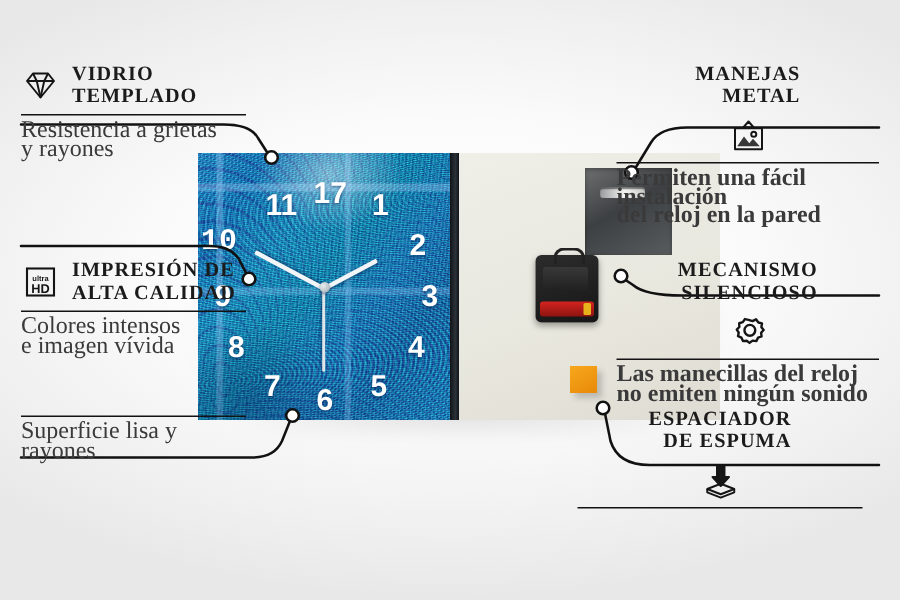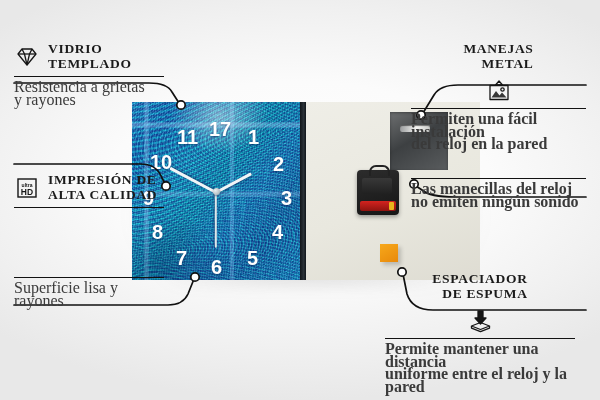--- a/index.html
+++ b/index.html
@@ -129,21 +129,21 @@
       <span class="num" style="left:77px;top:17px;">17</span>
       <span class="num" style="left:116px;top:25px;">1</span>
       <span class="num" style="left:141px;top:52px;">2</span>
       <span class="num" style="left:149px;top:86px;">3</span>
       <span class="num" style="left:140px;top:120px;">4</span>
       <span class="num" style="left:115px;top:146px;">5</span>
       <span class="num" style="left:79px;top:155px;">6</span>
       <span class="num" style="left:44px;top:146px;">7</span>
       <span class="num" style="left:20px;top:120px;">8</span>
       <span class="num" style="left:11px;top:86px;">9</span>
-      <span class="num" style="left:18px;top:50px;">10</span>
+      <span class="num" style="left:2px;top:50px;font-family:Liberation Mono, monospace;">10</span>
       <span class="num" style="left:45px;top:25px;">11</span>
 
       <div class="hand" style="left:84px;top:89px;width:40px;height:3px;transform:rotate(-28deg);"></div>
       <div class="hand" style="left:84px;top:89px;width:52px;height:3px;transform:rotate(208deg);"></div>
       <div class="hand" style="left:84px;top:89.5px;width:55px;height:1.6px;transform:rotate(90deg);background:#dfe6ea;"></div>
       <div id="cap" style="left:80.5px;top:85.5px;"></div>
     </div>
 
     <div id="clockEdge"></div>
 
@@ -207,20 +207,22 @@
         <svg viewBox="0 0 26 24">
           <rect x="4" y="3" width="18" height="18" fill="none" stroke="#151515" stroke-width="1.4"></rect>
           <text x="13" y="11" font-family="Liberation Sans, sans-serif" font-size="5" font-weight="700" fill="#151515" text-anchor="middle">ultra</text>
           <text x="13" y="19" font-family="Liberation Sans, sans-serif" font-size="8.5" font-weight="700" fill="#151515" text-anchor="middle">HD</text>
         </svg>
       </span>
       <span class="title">IMPRESIÓN DE
 ALTA CALIDAD</span>
     </div>
     <div class="rule"></div>
+    <div class="desc">Colores intensos
+e imagen vívida</div>
   </div>
 
   <div class="callout left" style="left:14px;top:272px;width:150px;">
     <div class="rule"></div>
     <div class="desc">Superficie lisa y rayones</div>
   </div>
 
   <div class="callout right" style="right:14px;top:42px;width:175px;">
     <div class="head">
       <span class="title">MANEJAS
@@ -235,37 +237,47 @@
         </g>
           </svg>
       </span>
     </div>
     <div class="rule"></div>
     <div class="desc">Permiten una fácil instalación
 del reloj en la pared</div>
   </div>
 
   <div class="callout right" style="right:14px;top:173px;width:175px;">
+    <div class="head">
+      <span class="title">MECANISMO
+SILENCIOSO</span>
+      <span class="ico">
+        <svg viewBox="0 0 26 24">
+            <g fill="none" stroke="#151515" stroke-width="1.6" stroke-linejoin="round">
+          <path d="M13 3.2 L15.7 4.1 L18 2.9 L19.6 5 L22 5.6 L21.6 8.1 L23.1 10 L21.4 11.8 L21.7 14.3 L19.4 15.1 L18.2 17.4 L15.7 17.1 L13.7 18.6 L11.8 17.2 L9.3 17.4 L8.3 15.1 L6 14.1 L6.5 11.7 L5.2 9.7 L6.9 8 L6.8 5.5 L9.2 4.8 L10.6 2.7 Z"></path>
+          <circle cx="13.9" cy="10.2" r="3.6"></circle>
+        </g>
+          </svg>
+      </span>
+    </div>
     <div class="rule"></div>
     <div class="desc">Las manecillas del reloj
 no emiten ningún sonido</div>
   </div>
 
   <div class="callout right" style="right:25px;top:272px;width:190px;">
     <div class="head">
       <span class="title">ESPACIADOR
 DE ESPUMA</span>
       <span class="ico">
         <svg viewBox="0 0 26 24">
             <g fill="none" stroke="#151515" stroke-width="1.3" stroke-linejoin="round">
           <path d="M11 2 H16 V9 H19 L13.5 15 L8 9 H11 Z" fill="#151515"></path>
           <path d="M13.5 13.5 L22.5 17 L13.5 20.5 L4.5 17 Z"></path>
           <path d="M4.5 17 V19.2 L13.5 22.7 L22.5 19.2 V17"></path>
         </g>
           </svg>
       </span>
     </div>
     <div class="rule"></div>
-    <div class="desc">Permite mantener una distancia
-uniforme entre el reloj y la pared</div>
   </div>
 
 </div>
 
 </body></html>

